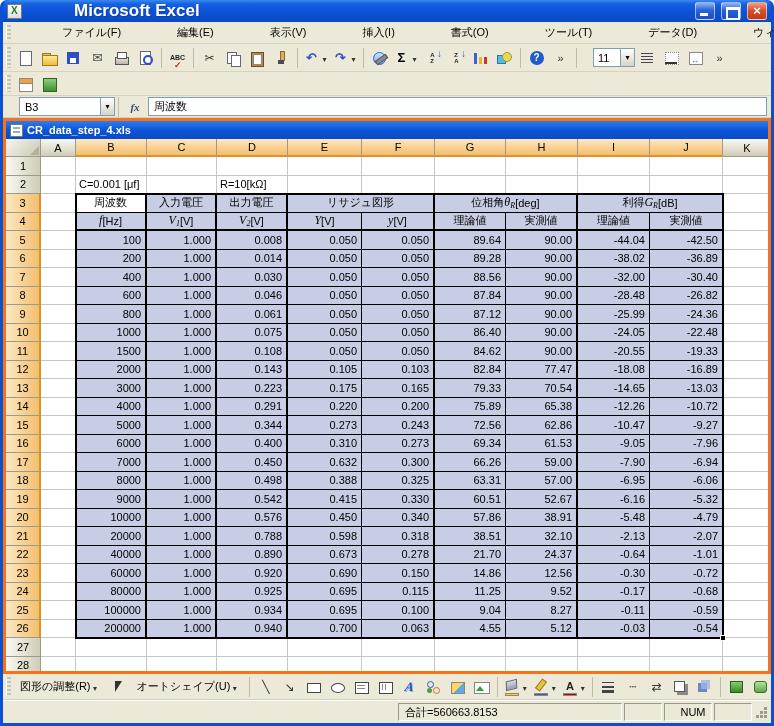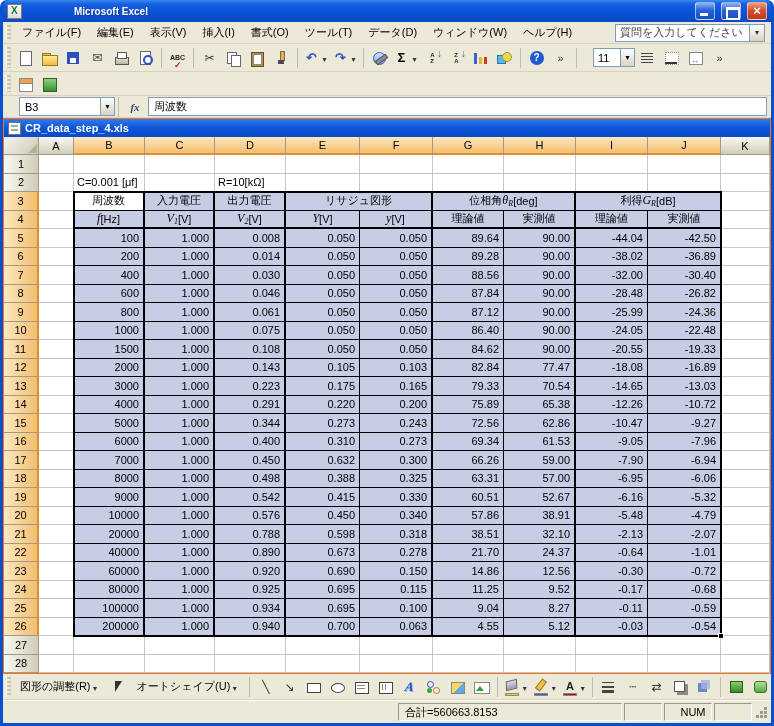--- a/index.html
+++ b/index.html
@@ -2,34 +2,34 @@
 <html style="--selfill: #c7cde4;"><head>
 <meta charset="utf-8">
 <style>
 *{margin:0;padding:0;box-sizing:border-box;}
 body{width:774px;height:726px;font-family:"Liberation Sans","DejaVu Sans",sans-serif;font-size:11px;color:#000;}
 .window{width:774px;height:726px;background:#0a51d2;padding:0 3px 3px;display:flex;flex-direction:column;border-radius:7px 7px 0 0;overflow:hidden;}
 
 .titlebar{height:22px;display:flex;align-items:center;background:linear-gradient(180deg,#388aef 0%,#1660e2 18%,#0b52d6 55%,#0a4ac4 100%);border-radius:6px 6px 0 0;padding:0 4px;gap:4px;}
 .app-icon{width:15px;height:15px;background:linear-gradient(#ffffff,#dcdcdc);border:1px solid #7a7a7a;position:relative;flex:none;}
 .app-icon::after{content:"X";position:absolute;left:3px;top:0px;font:bold 10px "Liberation Sans",sans-serif;color:#1f7a2d;}
-.title-text{color:#fff;font-weight:bold;font-size:10px;text-shadow:1px 1px 1px #123f9a;flex:1;padding-left:48px;}
+.title-text{color:#fff;font-weight:bold;font-size:17px;text-shadow:1px 1px 1px #123f9a;flex:1;padding-left:48px;}
 .wbtn{width:20px;height:18px;border:1px solid #ffffff90;border-radius:3px;background:linear-gradient(#8fb4f4,#2a62d8 45%,#1b4fc4);margin-left:2px;position:relative;flex:none;}
 .wbtn-min::after{content:"";position:absolute;left:4px;bottom:3px;width:8px;height:3px;background:#fff;}
 .wbtn-max::after{content:"";position:absolute;left:4px;top:4px;width:10px;height:8px;border:2px solid #fff;border-top-width:3px;}
 .wbtn-close{background:linear-gradient(#f0a088,#d8512e 45%,#c23a18);}
 .wbtn-close::after{content:"×";position:absolute;left:0;top:-1px;width:100%;text-align:center;color:#fff;font:bold 13px/18px "Liberation Sans",sans-serif;}
 
 .bar{background:#ece9d8;display:flex;align-items:center;border-bottom:1px solid #d6d2bd;}
 .grip{width:5px;height:76%;margin:0 3px;background:repeating-linear-gradient(180deg,#c7c3ae 0 2px,#ece9d8 2px 4px);border-left:1px solid #fff;flex:none;}
 .tsep{width:1px;height:20px;background:#c0bcaa;margin:0 3px;flex:none;}
 
 .menubar{height:22px;}
 .menu-items{display:flex;align-items:center;height:100%;}
-.menu-item{padding:3px 8px;cursor:default;white-space:nowrap;}
+.menu-item{padding:3px 8px;cursor:default;white-space:nowrap;margin-left:40px;}
 .qbox{margin-left:auto;margin-right:6px;width:150px;height:18px;background:#fff;border:1px solid #7f9db9;display:flex;align-items:center;}
 .qbox-text{flex:1;padding-left:4px;color:#444;white-space:nowrap;overflow:hidden;}
 .qbox-dd{width:15px;height:100%;border-left:1px solid #7f9db9;background:linear-gradient(#fefefe,#d8d4c4);}
 .qbox-dd::after{content:"▾";display:block;text-align:center;font-size:8px;line-height:16px;color:#333;}
 
 .toolbar1{height:28px;}
 .toolbar2{height:24px;}
 .tbtn{min-width:23px;height:22px;display:flex;align-items:center;justify-content:center;border:1px solid transparent;flex:none;position:relative;}
 .tmenu{height:20px;display:flex;align-items:center;padding:0 5px;border:1px solid transparent;flex:none;white-space:nowrap;}
 .dd{width:9px;text-align:center;flex:none;}
@@ -108,21 +108,21 @@
 .ic-extra2::before{content:"";position:absolute;inset:2px;background:linear-gradient(#b4e49a,#5aa84a);border:1px solid #357028;border-radius:3px;}
 
 .formulabar{height:22px;gap:0;}
 .namebox{width:96px;height:19px;margin-left:16px;background:#fff;border:1px solid #7f9db9;display:flex;align-items:center;flex:none;}
 .namebox-val{flex:1;padding-left:5px;}
 .namebox-dd{width:14px;height:100%;border-left:1px solid #7f9db9;background:linear-gradient(#fefefe,#d8d4c4);}
 .namebox-dd::after{content:"▾";display:block;text-align:center;font-size:8px;line-height:17px;}
 .fxbtn{width:26px;height:19px;display:flex;align-items:center;justify-content:center;font-family:"Liberation Serif",serif;font-style:italic;font-weight:bold;color:#3a4a78;flex:none;text-align:right;}
 .fcontent{flex:1;height:19px;background:#fff;border:1px solid #7f9db9;margin-right:4px;display:flex;align-items:center;padding-left:5px;}
 
-.workbook{flex:1;display:flex;flex-direction:column;border:1px solid #f97316;background:#f0abfc;overflow:hidden;}
+.workbook{flex:1;display:flex;flex-direction:column;border:3px solid #f97316;background:#f0abfc;overflow:hidden;}
 .doc-tit{height:18px;display:flex;align-items:center;gap:4px;background:linear-gradient(180deg,#2f7cf0 0%,#0d55d8 50%,#0a4ac6 100%);padding:0 4px;flex:none;}
 .doc-icon{width:13px;height:13px;background:#fff;border:1px solid #777;position:relative;flex:none;}
 .doc-icon::after{content:"";position:absolute;inset:2px;background:repeating-linear-gradient(#9ab49a 0 2px,#fff 2px 4px);}
 .doc-title-text{color:#fff;font-weight:bold;font-size:11px;}
 .grid-wrap{flex:1;position:relative;overflow:hidden;background:#fff;}
 .grid{display:grid;position:relative;}
 .corner{background:linear-gradient(135deg,#f6f5ee,#cdc9b6);border-right:1px solid #9d9a88;border-bottom:1px solid #9d9a88;position:relative;}
 .corner::after{content:"";position:absolute;right:1px;bottom:1px;border-left:9px solid transparent;border-bottom:9px solid #b4b09c;}
 .colhdr{background:linear-gradient(#f8f8f3,#e4e1d2 55%,#d0ccba);border-right:1px solid #9d9a88;border-bottom:1px solid #9d9a88;display:flex;align-items:center;justify-content:center;}
 .colhdr.sel{background:linear-gradient(#fde8c2,#f8d092 55%,#f3bf70);border-bottom:2px solid #e08f2d;}

